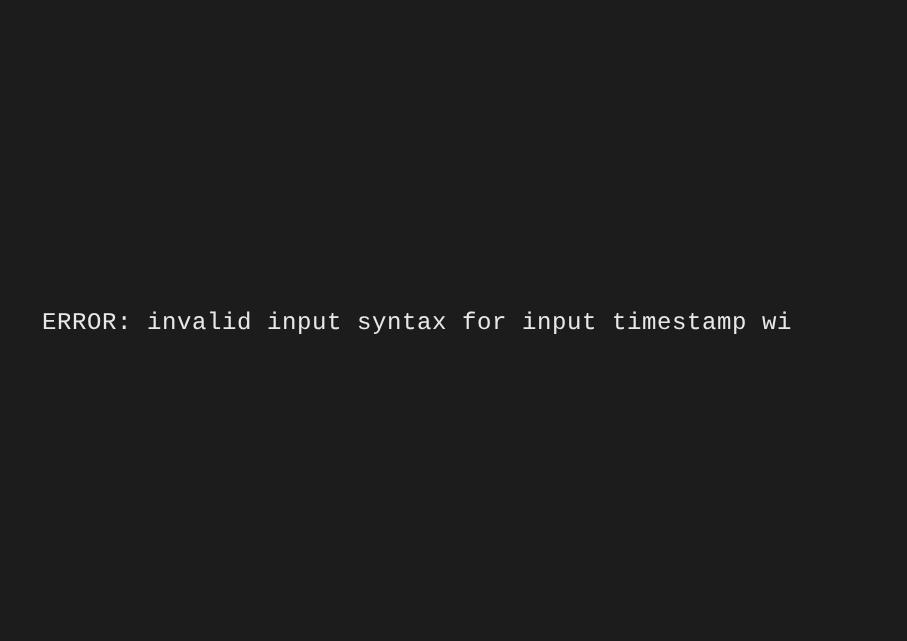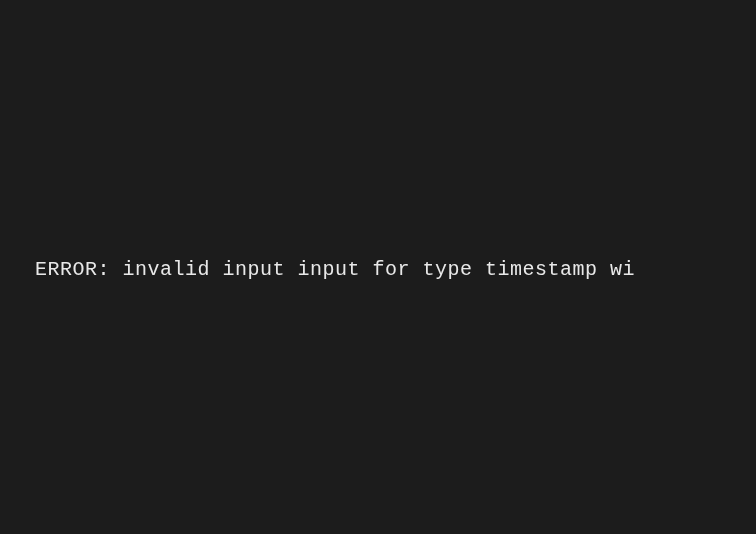--- a/index.html
+++ b/index.html
@@ -30,14 +30,14 @@
       left: 35px;
       white-space: nowrap;
       letter-spacing: 0.5px;
       font-weight: 400;
     }
   </style>
 </head>
 <body>
 
 <div class="terminal-content">
-  <div class="error-line">ERROR:  invalid input input for type timestamp wi</div>
+  <div class="error-line">ERROR:  invalid input syntax for input timestamp wi</div>
 </div>
 
 </body></html>

